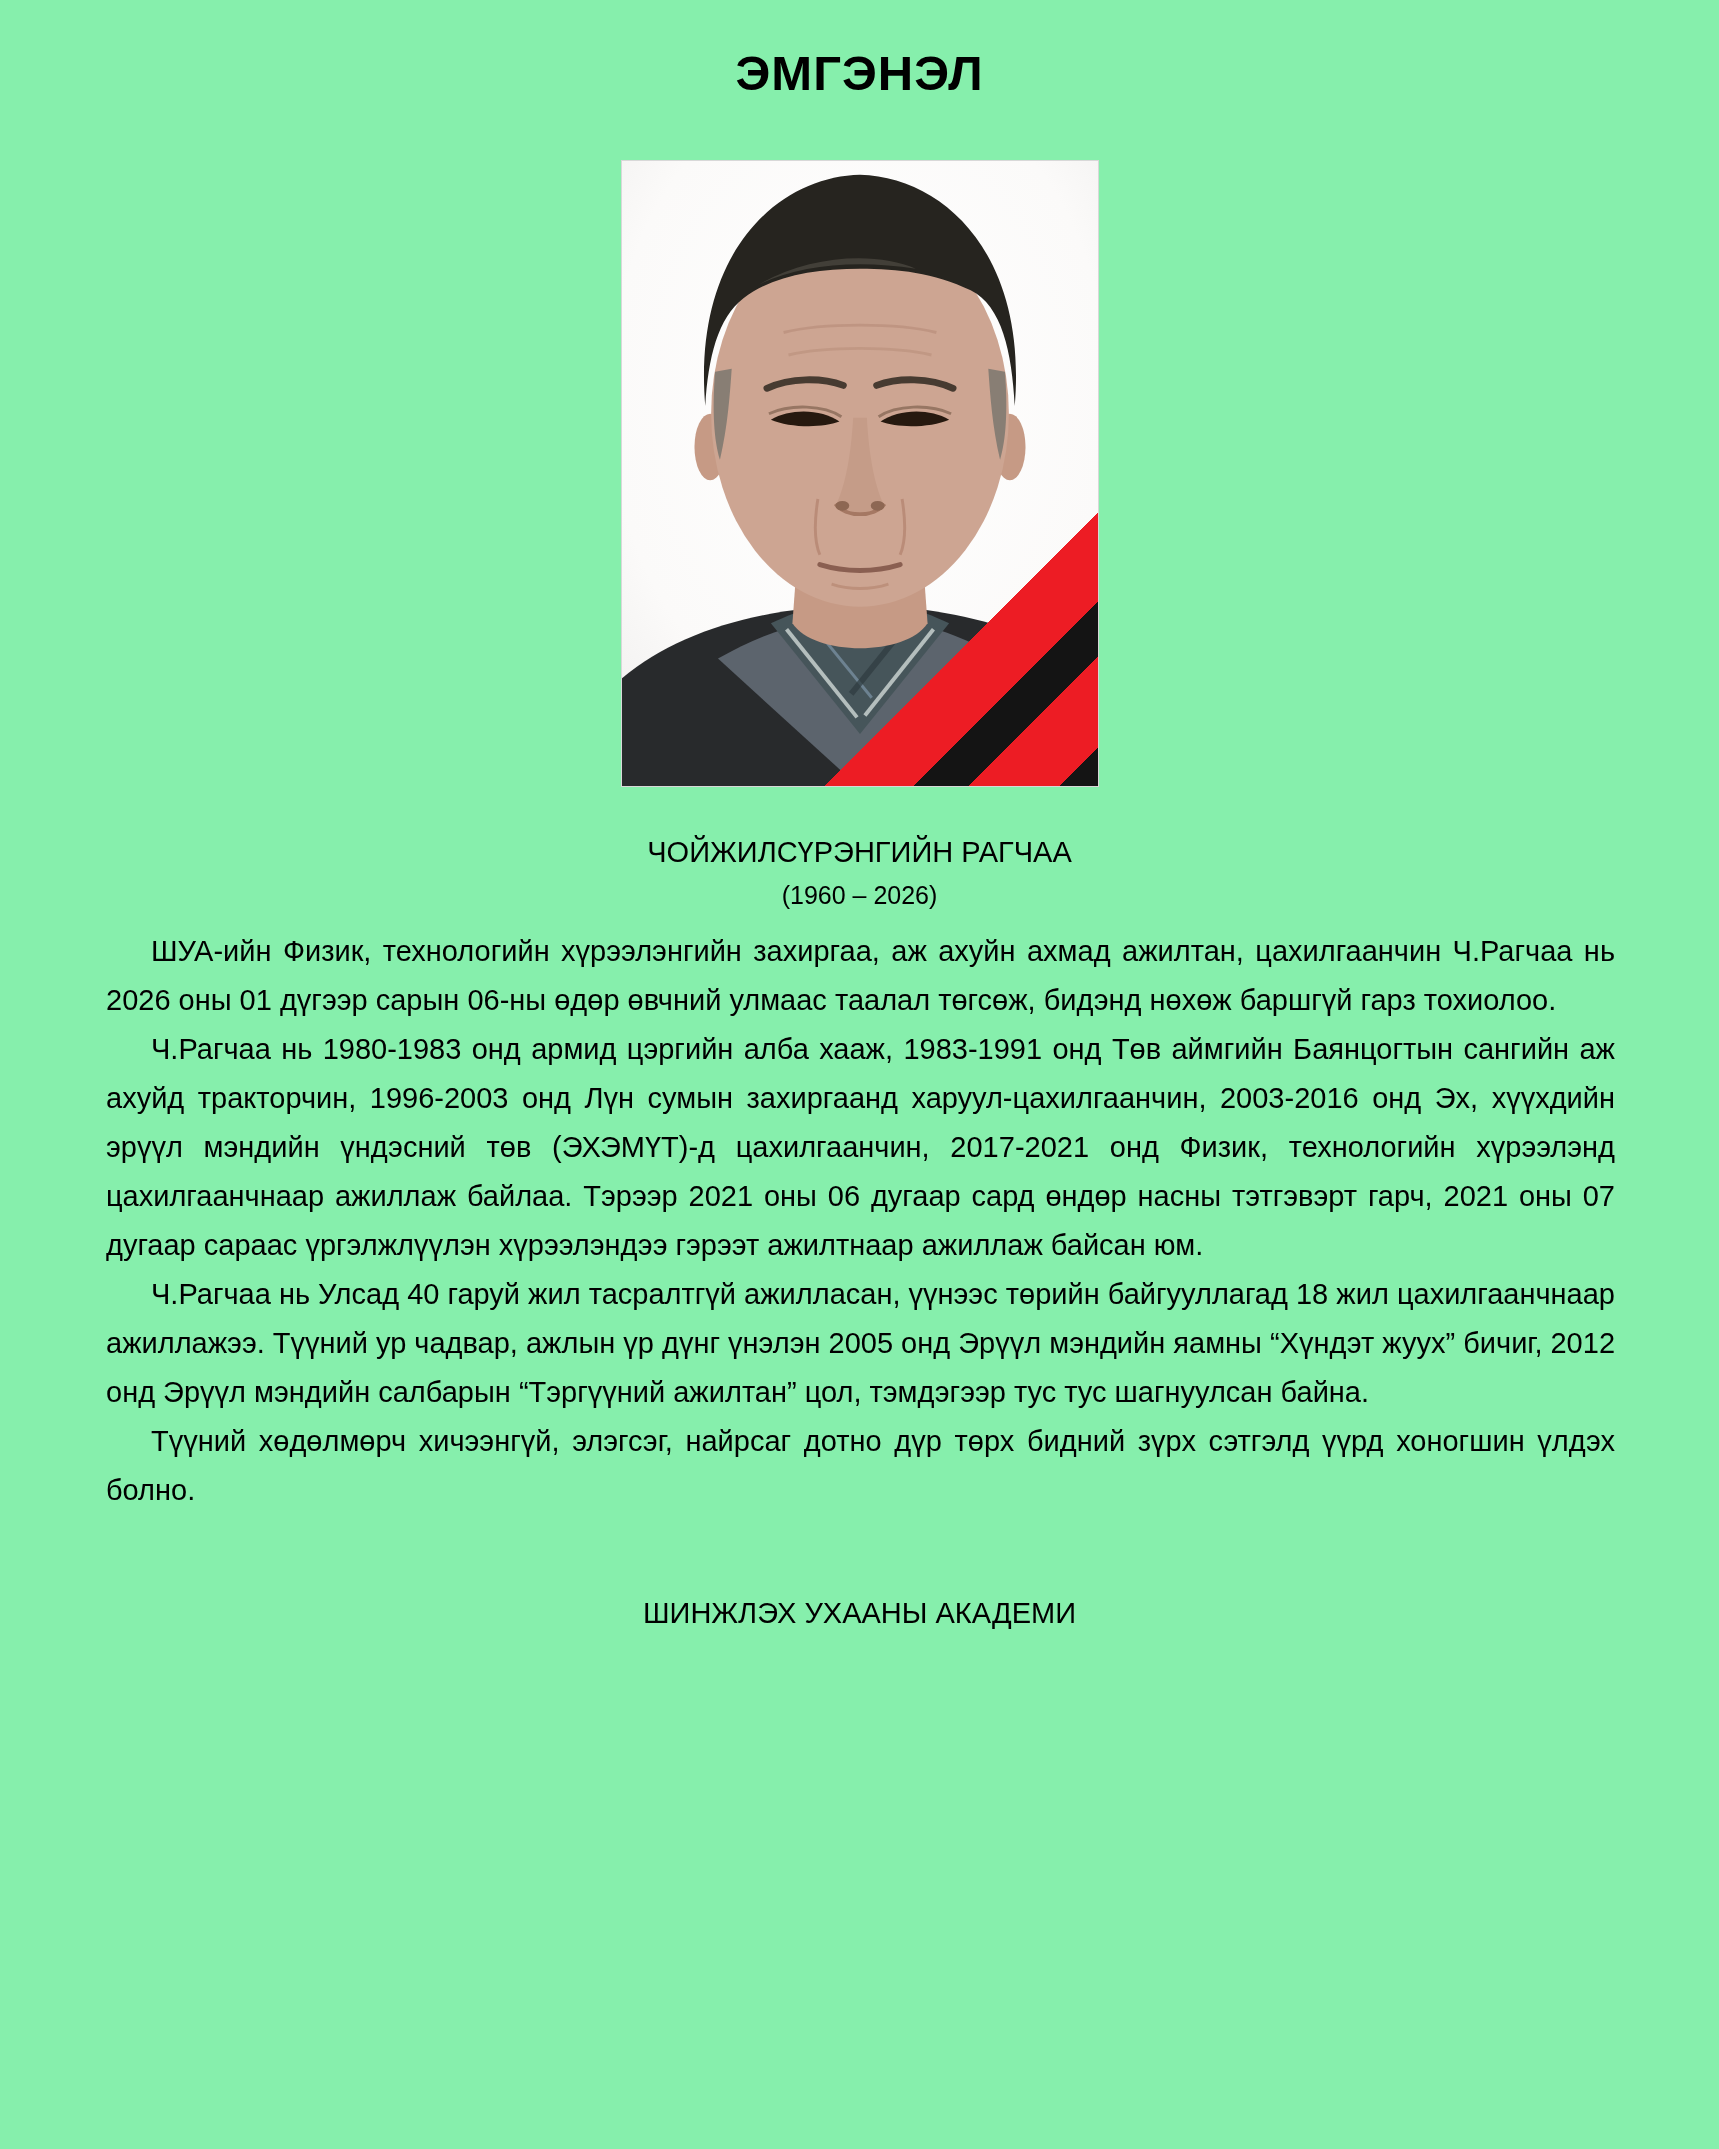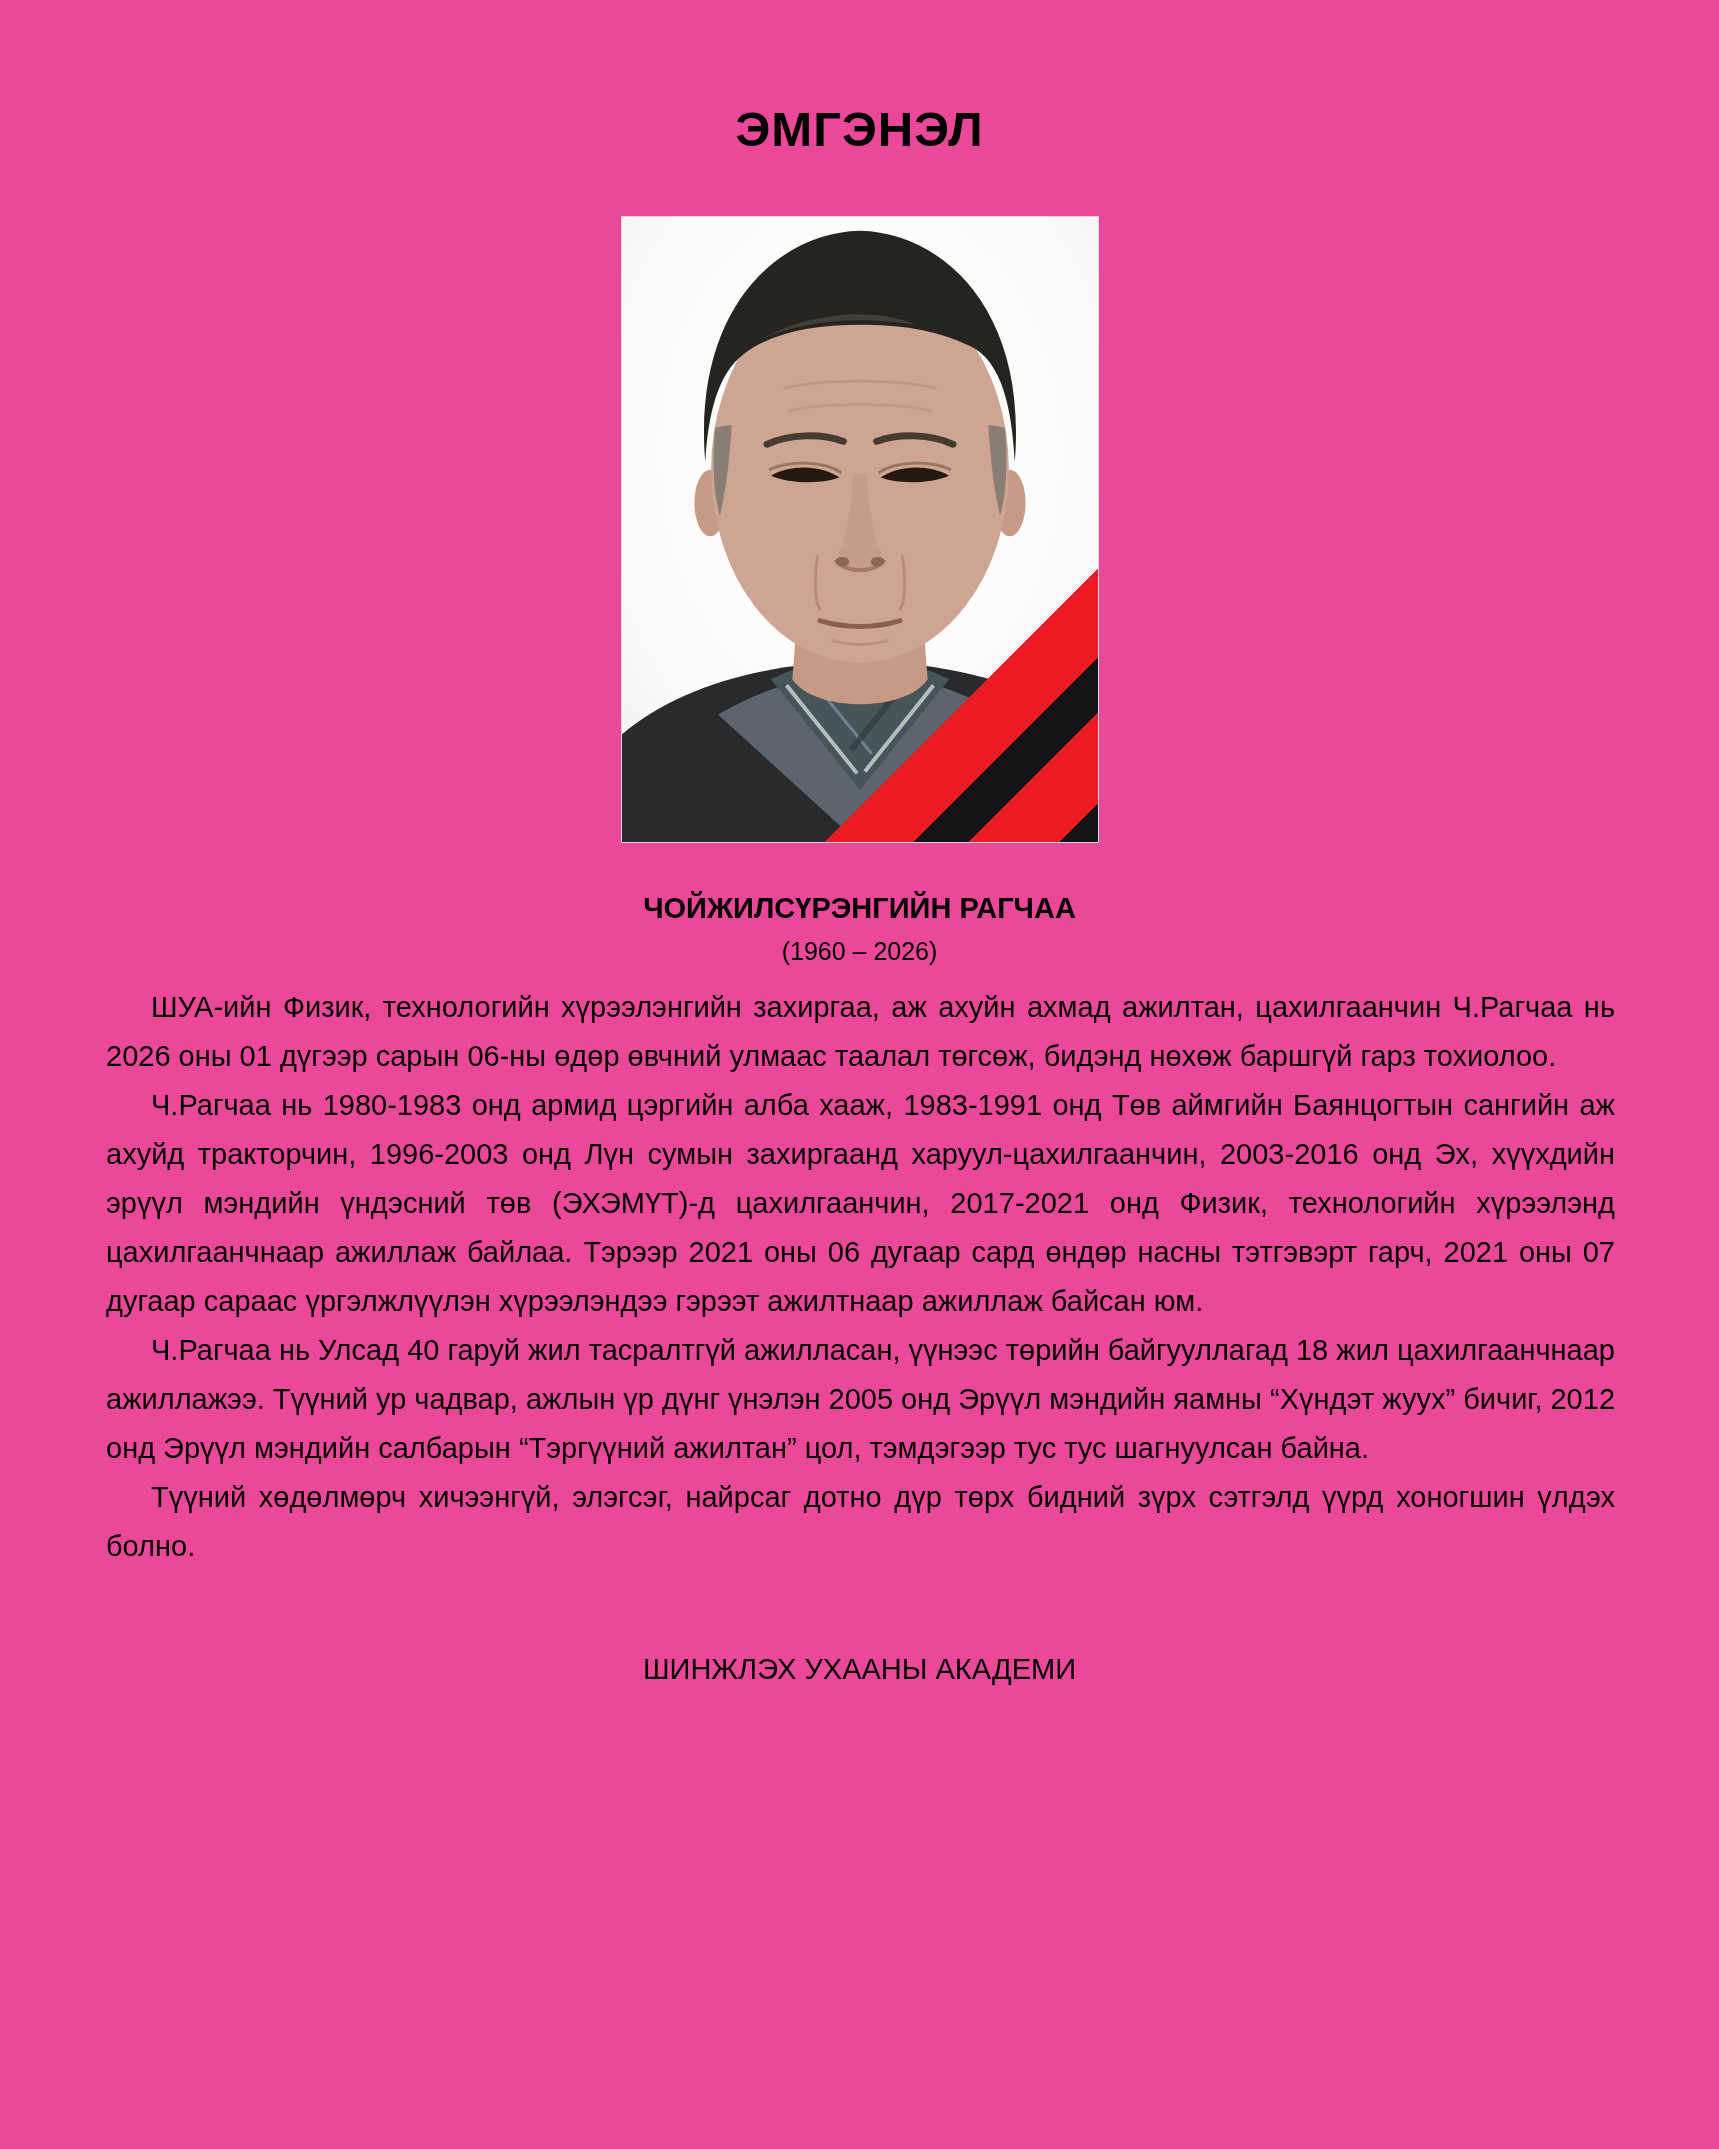--- a/index.html
+++ b/index.html
@@ -6,22 +6,22 @@
   html, body { background: #ffffff; }
   body {
     font-family: "Liberation Sans", "DejaVu Sans", sans-serif;
     color: #000000;
     width: 1719px;
   }
   .page {
     position: relative;
     width: 1719px;
     height: 2149px;
-    background: #ec4899;
-    padding-top: 101px;
+    background: #86efac;
+    padding-top: 45px;
     overflow: hidden;
   }
   h1.title {
     text-align: center;
     font-size: 49px;
     line-height: 57px;
     font-weight: bold;
     letter-spacing: 1px;
   }
   .photo {
@@ -41,21 +41,21 @@
       transparent 0 75.2%,
       var(--ribbon-red) 75.2% 83.2%,
       var(--ribbon-black) 83.2% 88.2%,
       var(--ribbon-red) 88.2% 96.5%,
       var(--ribbon-black) 96.5% 100%);
     pointer-events: none;
   }
   .name {
     margin-top: 45px;
     text-align: center;
-    font-weight: bold;
+    font-weight: normal;
     font-size: 29px;
     line-height: 43px;
   }
   .years {
     text-align: center;
     font-weight: normal;
     font-size: 25px;
     line-height: 43px;
   }
   .body-text {

